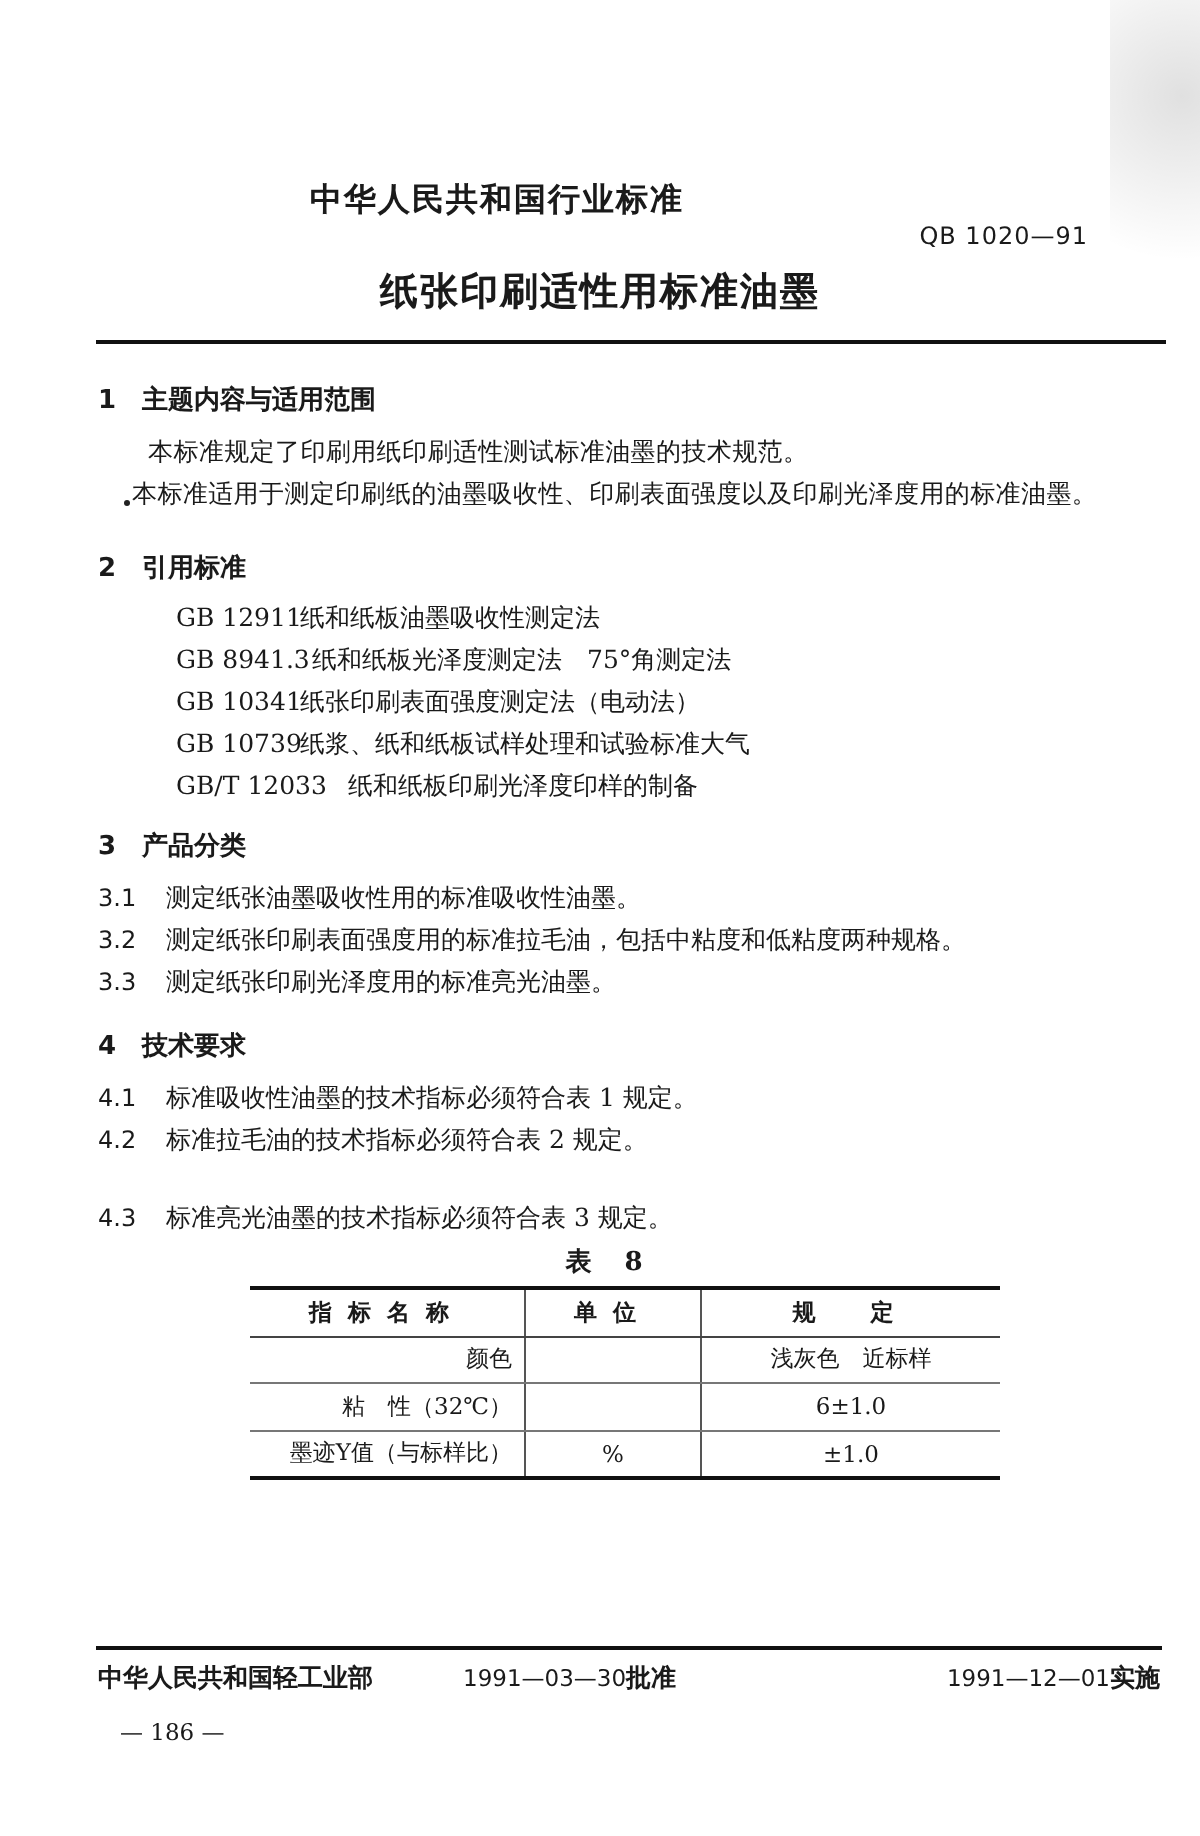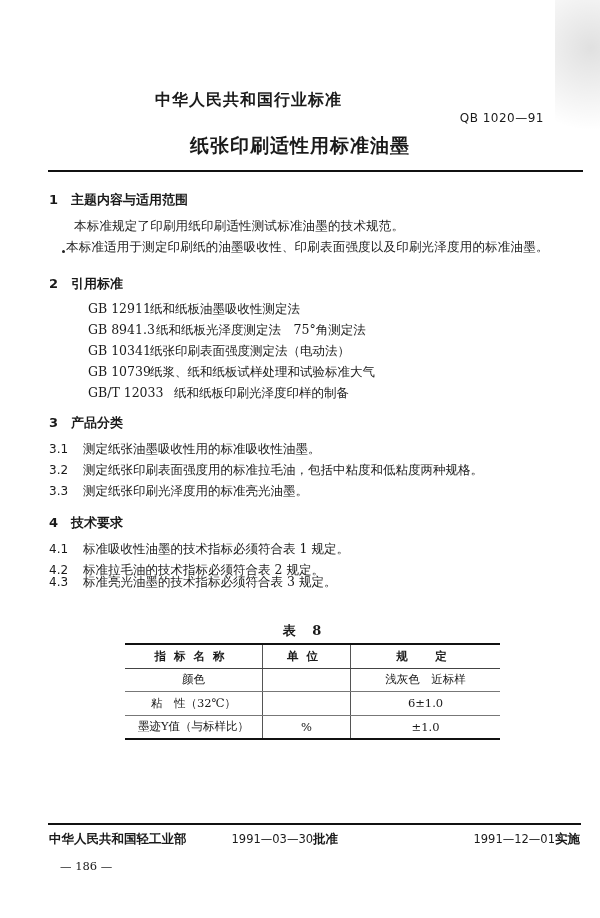--- a/index.html
+++ b/index.html
@@ -26,21 +26,21 @@
   .item .num { display: inline-block; width: 34px; font-family: "DejaVu Sans", "Liberation Sans", sans-serif; font-size: 12px; }
   .table-caption { left: 0; width: 600px; top: 622px; text-align: center; font-size: 13px; font-weight: bold; letter-spacing: 6px; padding-left: 10px; box-sizing: border-box;}
   table.spec {
     position: absolute; left: 125px; top: 643px; width: 375px;
     border-collapse: collapse; font-size: 11.5px;
   }
   table.spec td, table.spec th { height: 22.5px; padding: 0 6px; }
   table.spec th { font-weight: bold; border-top: 2px solid #111; border-bottom: 1px solid #444; letter-spacing: 8px; }
   table.spec td { border-bottom: 1px solid #777; }
   table.spec tr:last-child td { border-bottom: 2px solid #111; }
-  table.spec .c1 { width: 125px; text-align: center; }
+  table.spec .c1 { width: 125px; text-align: right; }
   table.spec .c2 { width: 75px; text-align: center; border-left: 1px solid #555; border-right: 1px solid #555; }
   table.spec .c3 { text-align: center; margin-top: 16px; }
   table.spec th.c1 { text-align: center; }
   .footer-rule { left: 48px; width: 533px; height: 2px; top: 823px; background: #111; }
   .footer-left { left: 49px; top: 831px; font-size: 12.5px; font-weight: bold; }
   .footer-left .date { font-weight: normal; font-family: "DejaVu Sans", "Liberation Sans", sans-serif; font-size: 11.5px; margin-left: 45px; }
   .footer-right { right: 20px; top: 831px; font-size: 12.5px; font-weight: bold; }
   .footer-right .date { font-weight: normal; font-family: "DejaVu Sans", "Liberation Sans", sans-serif; font-size: 11.5px; margin-top: 36px; }
   .page-no { left: 60px; top: 859px; font-size: 11.5px; }
   .dot { width: 3px; height: 3px; border-radius: 50%; background: #222; }
@@ -96,21 +96,21 @@
 
 <div class="abs sec-head sans" style="top:514px">
   <span class="num">4</span><span>技术要求</span>
 </div>
 <div class="abs item" style="top:541px">
   <span class="num">4.1</span><span>标准吸收性油墨的技术指标必须符合表 1 规定。</span>
 </div>
 <div class="abs item" style="top:562px">
   <span class="num">4.2</span><span>标准拉毛油的技术指标必须符合表 2 规定。</span>
 </div>
-<div class="abs item" style="top:574px">
+<div class="abs item" style="top:601px">
   <span class="num">4.3</span><span>标准亮光油墨的技术指标必须符合表 3 规定。</span>
 </div>
 
 <div class="abs table-caption">表 8</div>
 <table class="spec">
   <thead>
     <tr>
       <th class="c1">指标名称</th>
       <th class="c2">单位</th>
       <th class="c3">规　定</th>

